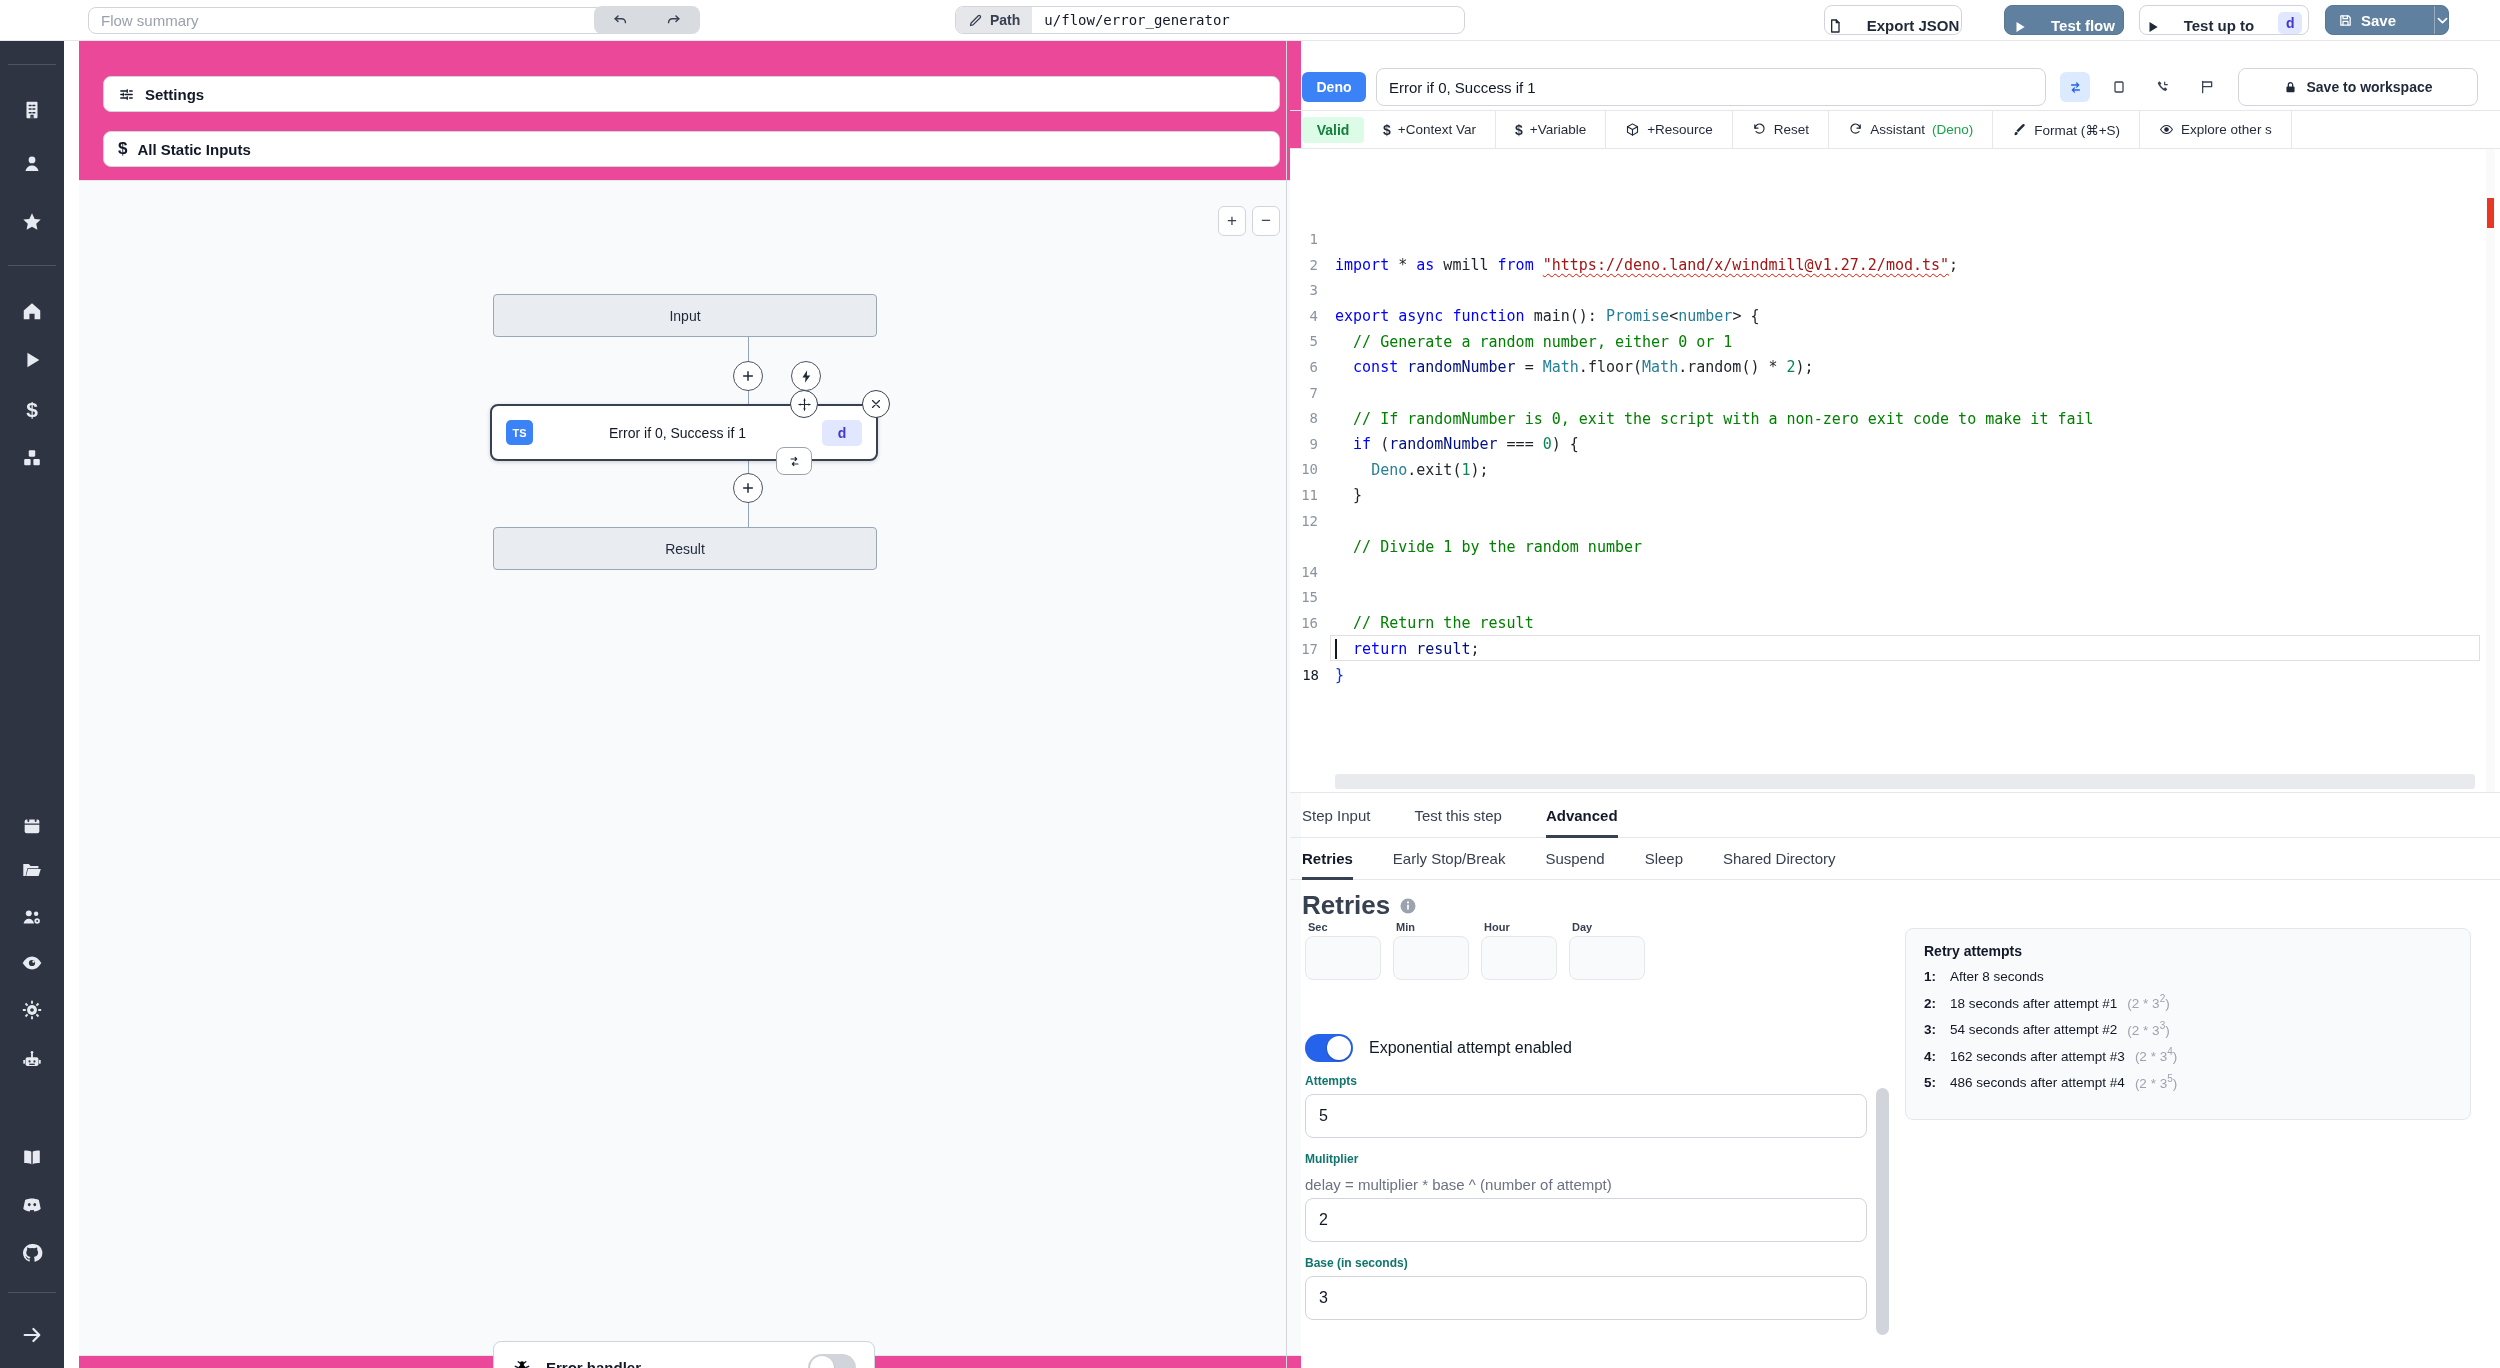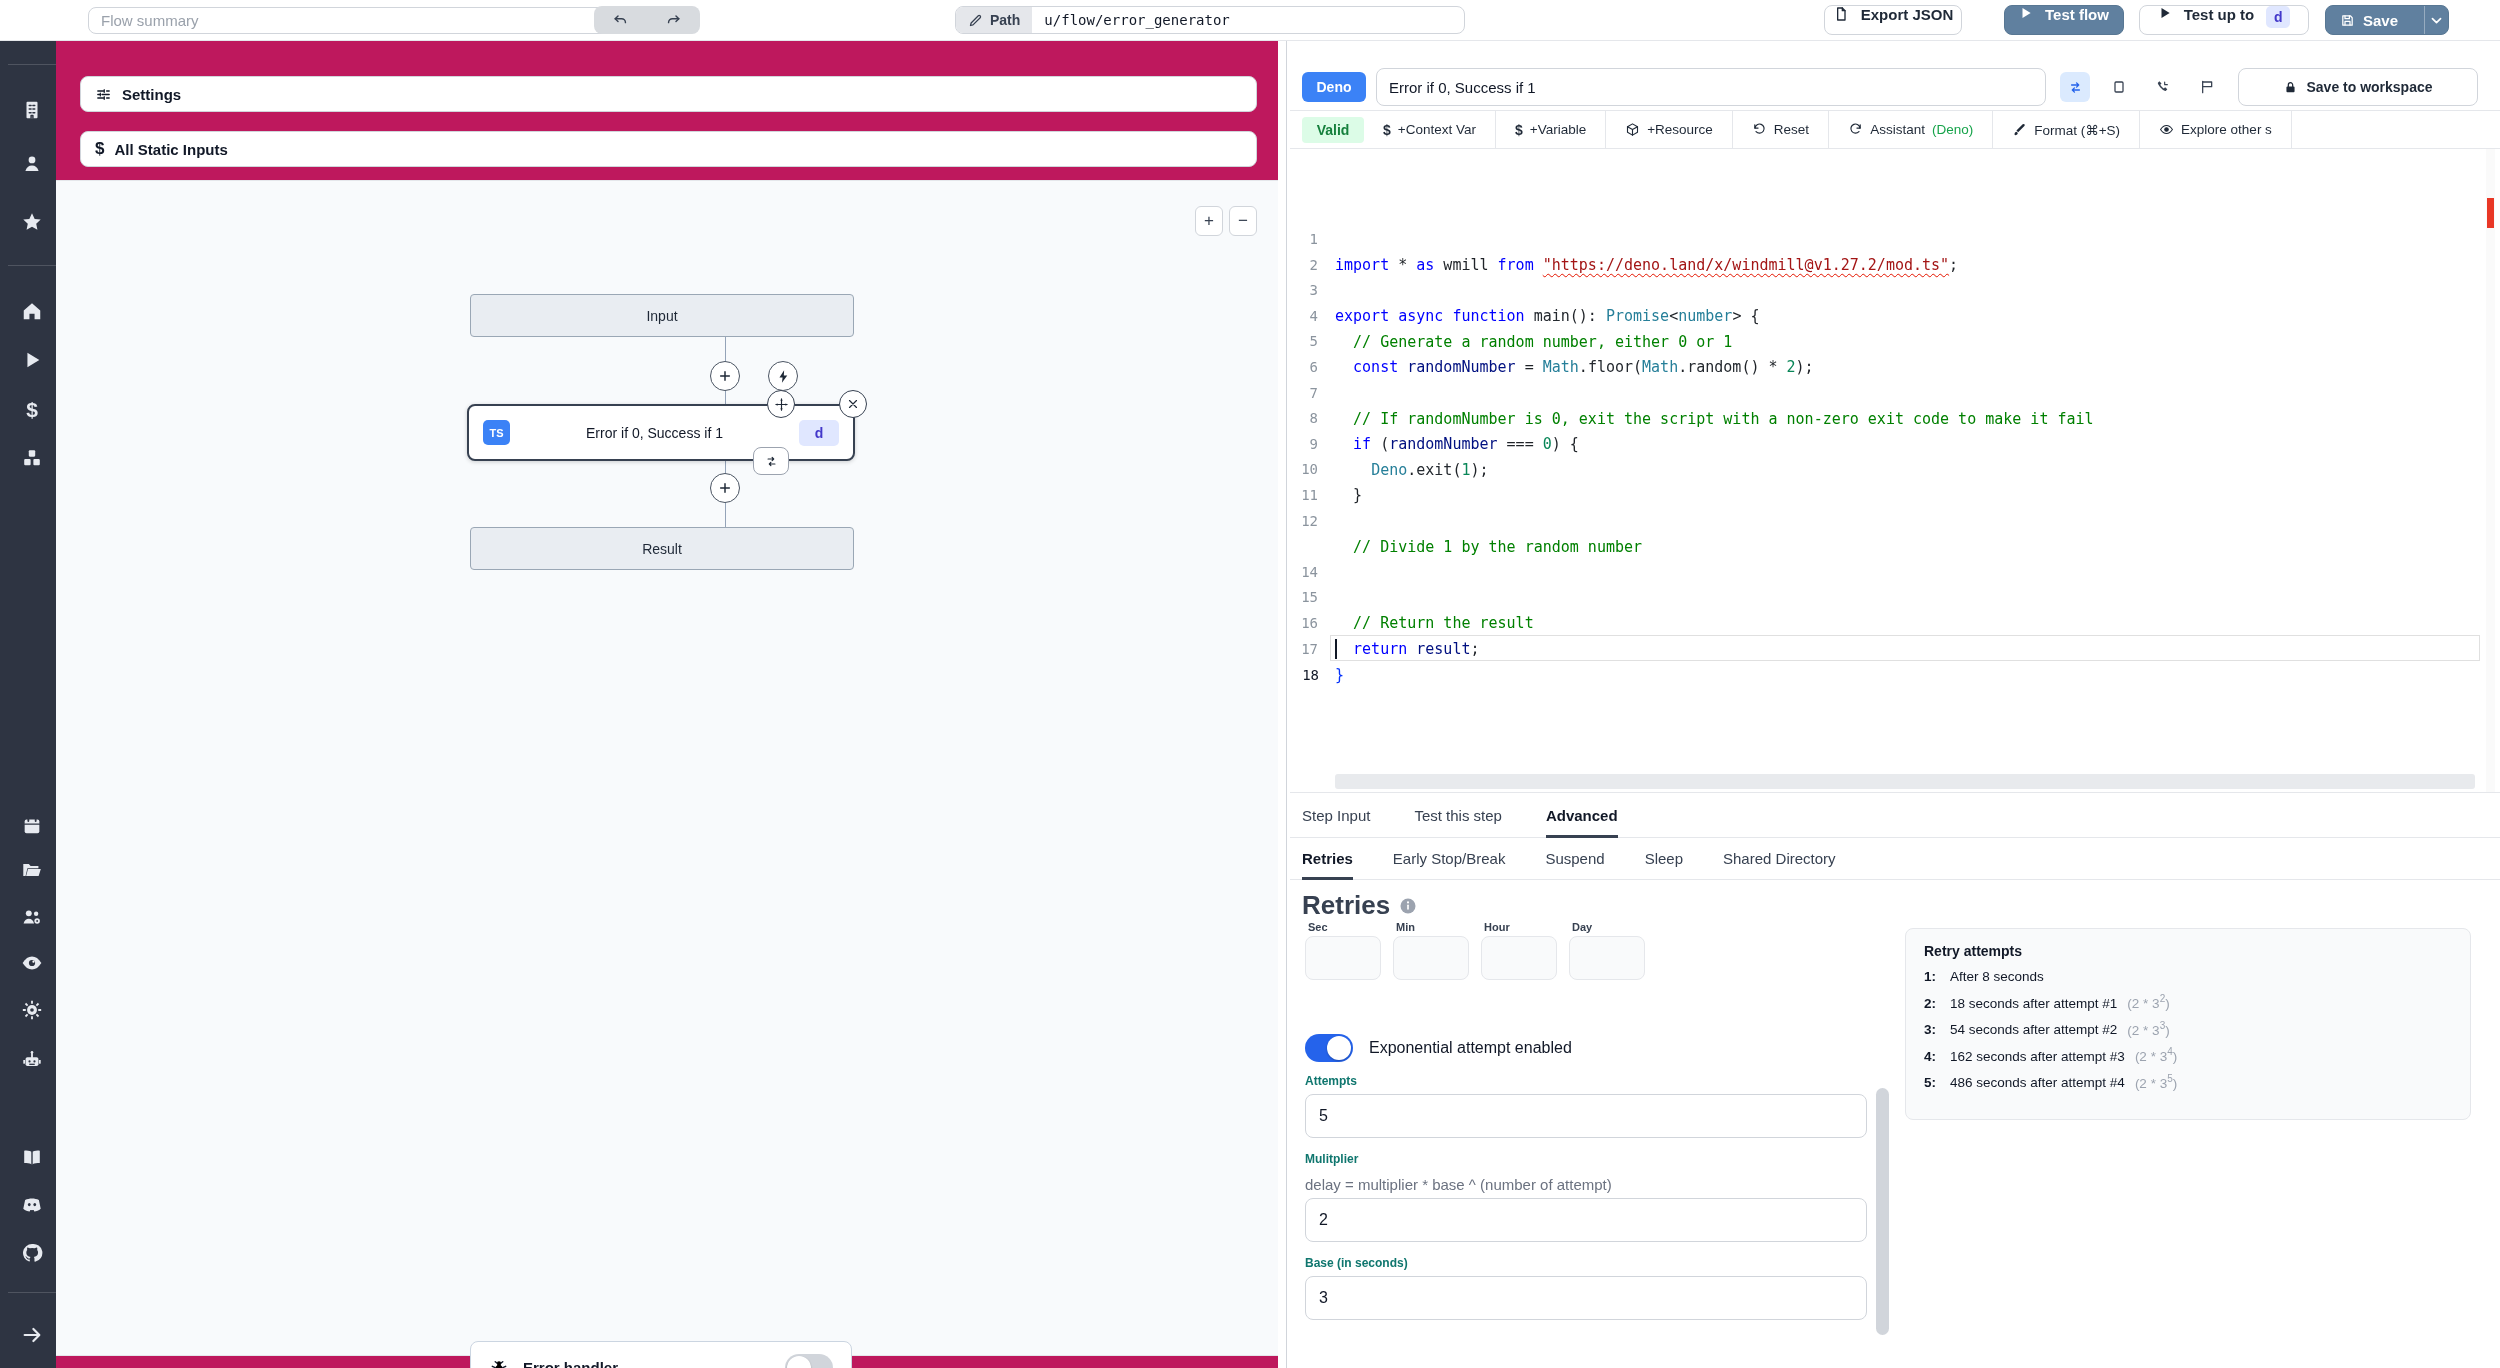--- a/index.html
+++ b/index.html
@@ -17,42 +17,42 @@
   #flow-summary::placeholder { color:#9aa1ab; }
   #undo-redo { left:594px; top:6px; width:106px; height:28px; background:#d8dbdf; border-radius:8px;
     display:flex; align-items:center; }
   .ur-btn { flex:1; height:100%; display:flex; align-items:center; justify-content:center; color:#374151; cursor:pointer; }
   #path-group { left:955px; top:6px; width:510px; height:28px; border:1px solid #d1d5db; border-radius:8px;
     display:flex; align-items:stretch; overflow:hidden; background:#fff; }
   #path-chip { background:#e5e7eb; display:flex; align-items:center; gap:7px; padding:0 12px;
     font-size:14px; font-weight:600; color:#374151; }
   #path-value { display:flex; align-items:center; padding:0 12px; font-family:"DejaVu Sans Mono",monospace;
     font-size:14px; color:#111827; }
-  .top-btn { top:5px; height:30px; border-radius:8px; display:flex; align-items:flex-start; justify-content:center;
-    gap:12px; font-size:15px; font-weight:600; cursor:pointer; }
+  .top-btn { top:5px; height:30px; border-radius:8px; display:flex; align-items:flex-end; justify-content:center;
+    gap:24px; font-size:15px; font-weight:600; cursor:pointer; }
   .top-btn.light { background:#fff; border:1px solid #d1d5db; color:#1f2937; }
   .top-btn.slate { background:#60809f; color:#fff; border:1px solid #587793; }
   #export-json { left:1824px; width:138px; }
   #test-flow  { left:2004px; width:120px; }
   #test-up-to { left:2139px; width:170px; }
   #save-btn   { left:2325px; width:124px; padding:0; }
   #save-main { display:flex; align-items:center; gap:8px; padding:0 14px; height:100%; }
   #save-caret { width:36px; height:100%; border-left:1px solid rgba(255,255,255,.35);
     display:flex; align-items:center; justify-content:center; }
   .d-badge { background:#e0e7ff; color:#4338ca; font-weight:700; font-size:14px; border-radius:5px;
     width:24px; height:22px; display:flex; align-items:center; justify-content:center; }
 
   
   #sidebar { left:0; top:0; width:64px; height:1368px; background:#2e3442; }
   .sb-item { position:absolute; left:0; width:64px; height:36px; display:flex; align-items:center;
     justify-content:center; color:#e7eaf0; cursor:pointer; }
   .sb-div { position:absolute; left:8px; width:48px; height:1px; background:rgba(255,255,255,.16); }
 
   
-  #left-panel { left:56px; top:41px; width:1222px; height:1327px; background:#be185d; }
+  #left-panel { left:79px; top:41px; width:1222px; height:1327px; background:#ec4899; }
   .collapse-row { position:absolute; left:24px; width:1177px; height:36px; background:#fff;
     border:1px solid #d1d5db; border-radius:8px; display:flex; align-items:center; gap:10px;
     padding:0 14px; font-size:15px; font-weight:600; color:#111827; cursor:pointer; }
   #canvas { position:absolute; left:0; top:139px; width:1222px; height:1176px; background:#f8fafc;
     border-top:1px solid #e5e7eb; border-bottom:1px solid #e5e7eb; }
   .zoom-btn { position:absolute; top:25px; width:28px; height:30px; background:#fff; border:1px solid #d1d5db;
     border-radius:6px; display:flex; align-items:center; justify-content:center; font-size:17px; color:#374151; cursor:pointer; }
   .vline { position:absolute; width:1px; background:#94a3b8; left:669px; }
   .gnode { position:absolute; left:414px; width:384px; height:43px; background:#e9edf2; border:1px solid #9aa7b5;
     border-radius:4px; display:flex; align-items:center; justify-content:center; font-size:14px; color:#1f2937; cursor:pointer; }

